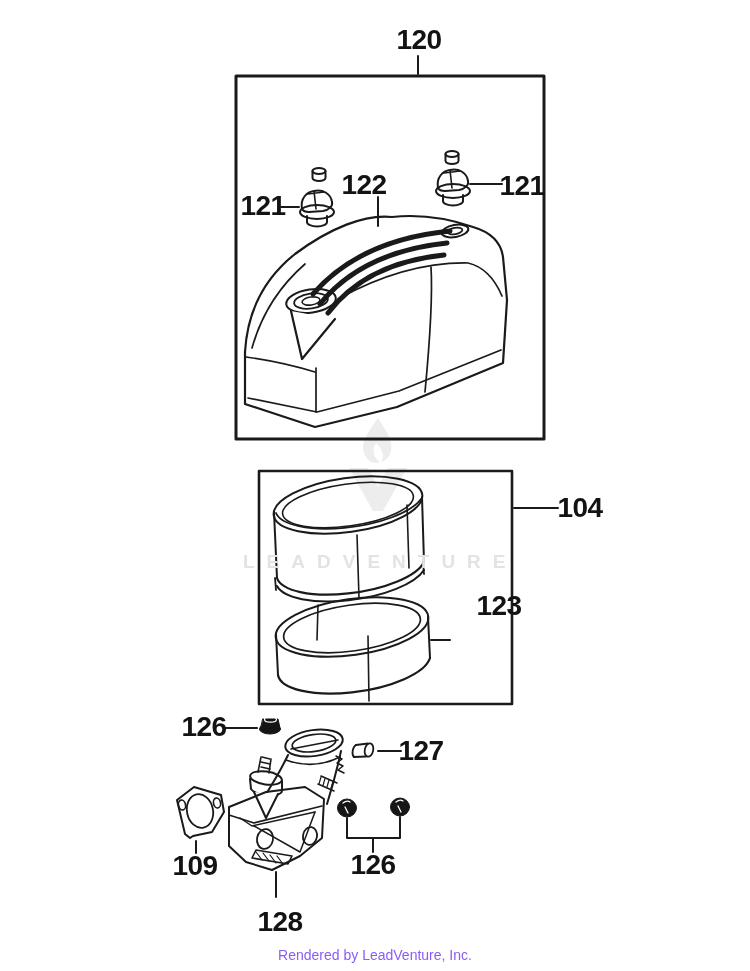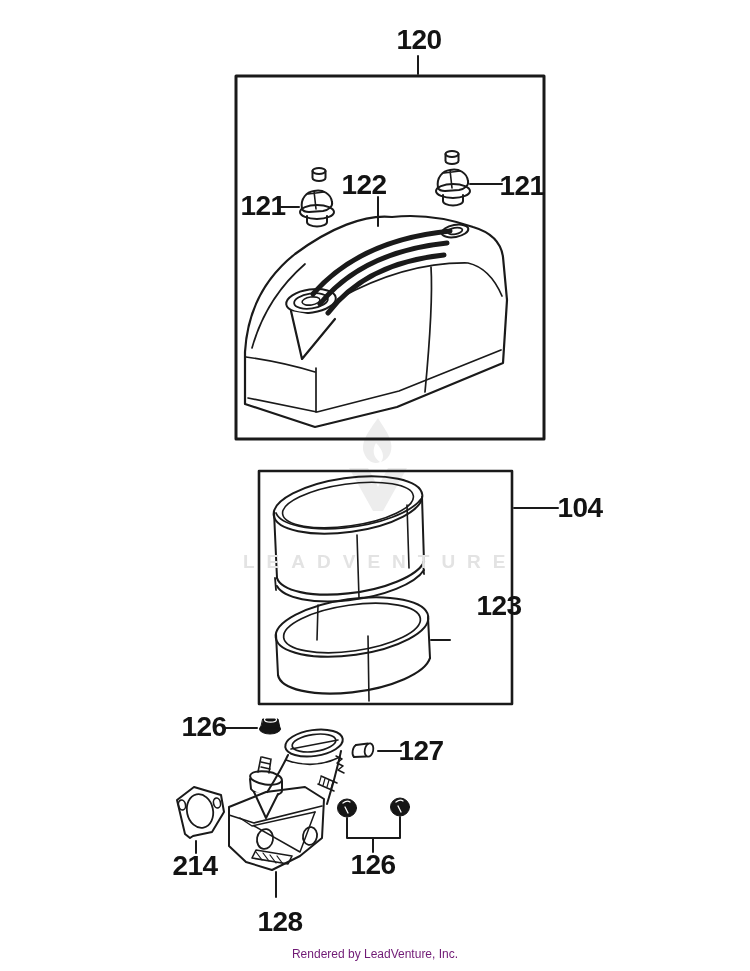--- a/index.html
+++ b/index.html
@@ -15,21 +15,21 @@
   }
   .watermark-text {
     position:absolute; left:243px; top:535px;
     font-family:"Liberation Sans", sans-serif; font-weight:700;
     font-size:19px; letter-spacing:12px; color:#e3e3e3; white-space:nowrap;
     user-select:none;
     margin-top:16px;
   }
   .footer {
     position:absolute; left:0; right:0; top:947px; text-align:center;
-    font-family:"Liberation Sans", sans-serif; font-size:12px; color:#701a75;
+    font-family:"Liberation Sans", sans-serif; font-size:14px; color:#8b5cf6;
   }
 </style>
 </head>
 <body>
 
 <div class="page">
 
   <svg class="art" width="750" height="971" viewBox="0 0 750 971">
 
     <g fill="#ededed" stroke="none">
@@ -198,17 +198,17 @@
 
   <div class="callout" style="left:419px; top:40px;">120</div>
   <div class="callout" style="left:263px; top:206px;">121</div>
   <div class="callout" style="left:364px; top:185px;">122</div>
   <div class="callout" style="left:522px; top:186px;">121</div>
   <div class="callout" style="left:580px; top:508px;">104</div>
   <div class="callout" style="left:471px; top:606px;margin-left:28px;">123</div>
   <div class="callout" style="left:204px; top:727px;">126</div>
   <div class="callout" style="left:421px; top:751px;">127</div>
   <div class="callout" style="left:373px; top:865px;">126</div>
-  <div class="callout" style="left:195px; top:866px;">214</div>
+  <div class="callout" style="left:195px; top:866px;">109</div>
   <div class="callout" style="left:280px; top:922px;">128</div>
 
   <div class="footer">Rendered by LeadVenture, Inc.</div>
 </div>
 
 </body></html>

